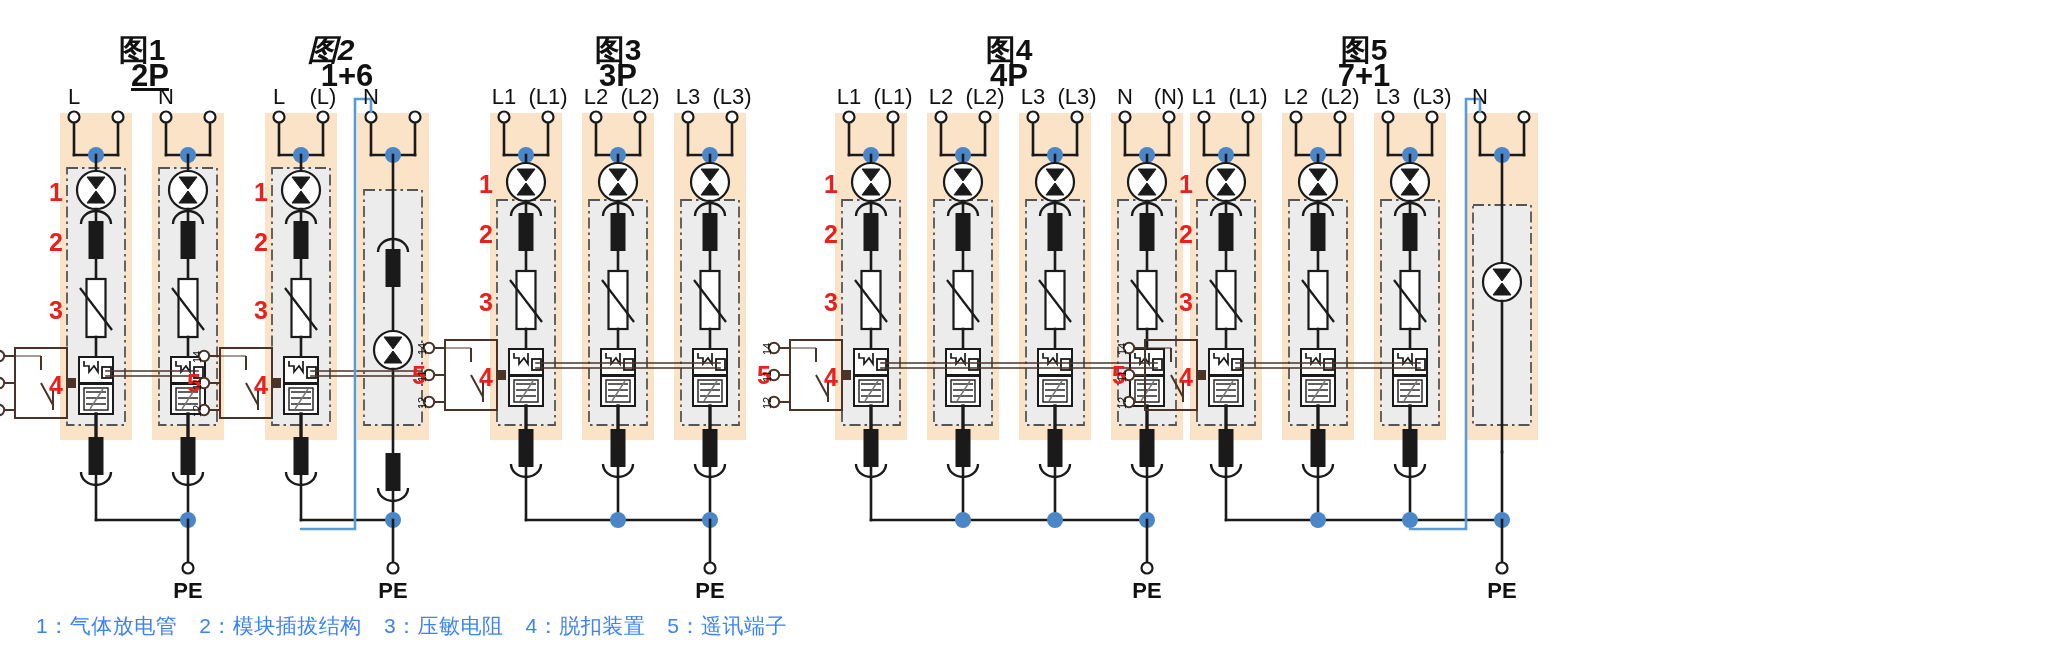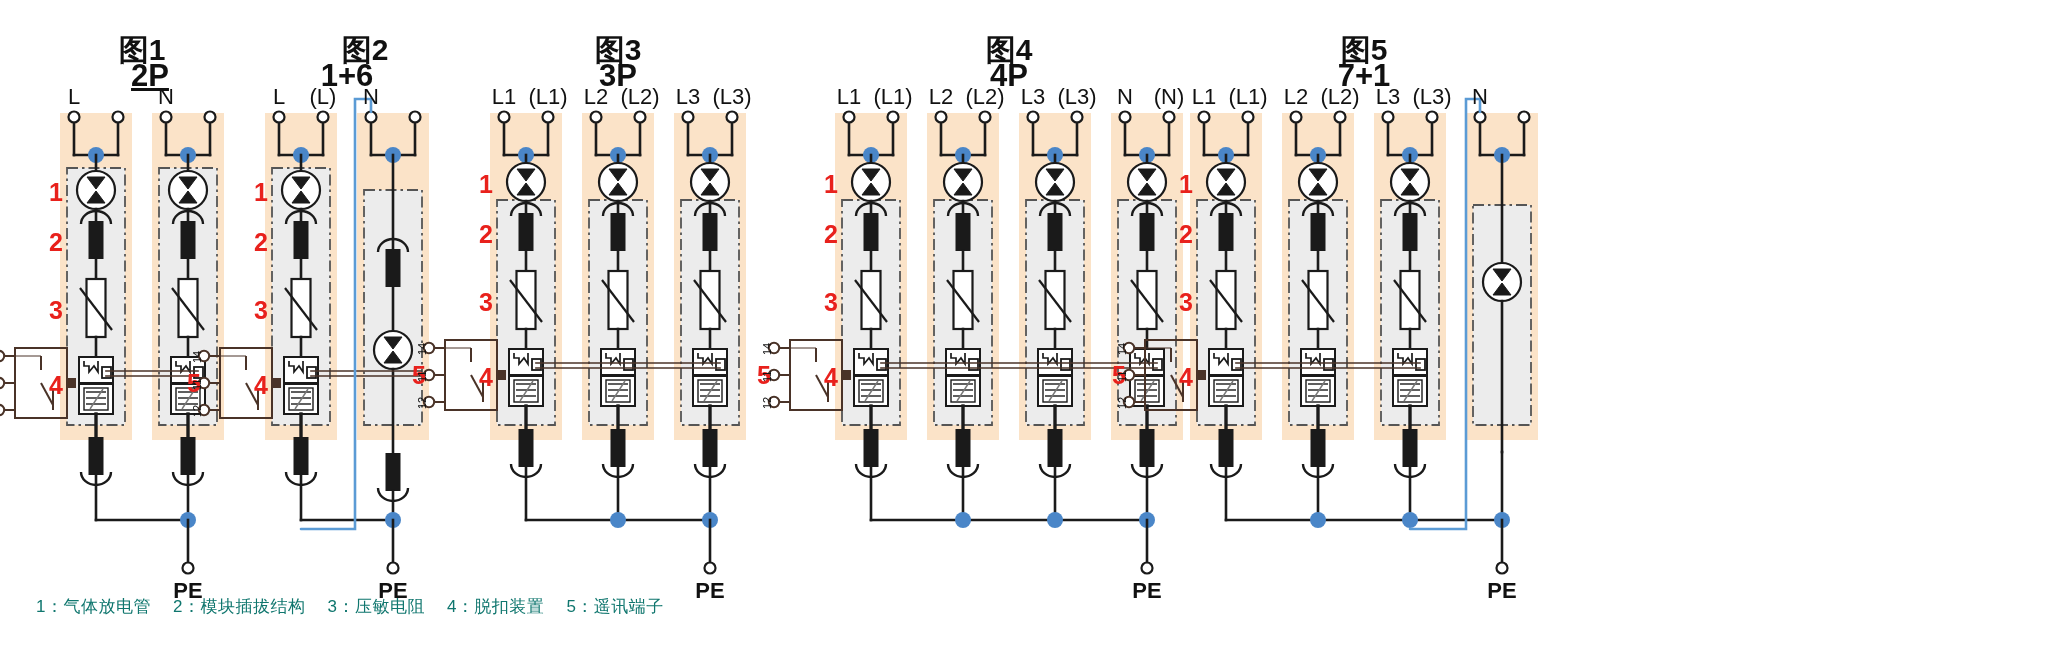--- a/index.html
+++ b/index.html
@@ -28,21 +28,21 @@
   }
   .num-label{
     position:absolute;font-size:25px;color:#e8211c;font-weight:bold;
     text-align:center;white-space:nowrap;
   }
   .tiny-label{
     position:absolute;font-size:11px;color:#111;white-space:nowrap;
     transform:rotate(-90deg);transform-origin:center center;
   }
   .legend{
-    position:absolute;left:36px;top:595px;font-size:17px;color:#0f766e;
+    position:absolute;left:36px;top:612px;font-size:21px;color:#3b82f6;
     white-space:nowrap;letter-spacing:0.5px;
   }
   .legend span{margin-right:22px;}
 </style>
 </head>
 <body>
 
 <svg id="canvas" viewBox="0 0 2048 660" xmlns="http://www.w3.org/2000/svg">
     <rect x="60" y="113" width="72" height="327" fill="#fbe3c8"></rect>
     <circle cx="74" cy="117" r="5.5" fill="#fff" stroke="#1a1a1a" stroke-width="2.2"></circle>
@@ -759,21 +759,21 @@
     <div class="fig-title" style="left: 82px; top: 30px; width: 120px;">图1</div>
     <div class="fig-sub" style="left: 90px; top: 58px; width: 120px; text-decoration: underline;">2P</div>
     <div class="term-label" style="left: 34px; top: 84px; width: 80px;">L</div>
     <div class="term-label" style="left: 126px; top: 84px; width: 80px;">N</div>
     <div class="num-label" style="left: -23px; top: 369px; width: 24px;">5</div>
     <div class="pe-label" style="left: 148px; top: 578px; width: 80px;">PE</div>
     <div class="num-label" style="left: 44px; top: 178px; width: 24px;">1</div>
     <div class="num-label" style="left: 44px; top: 228px; width: 24px;">2</div>
     <div class="num-label" style="left: 44px; top: 296px; width: 24px;">3</div>
     <div class="num-label" style="left: 44px; top: 371px; width: 24px;">4</div>
-    <div class="fig-title" style="left: 305px; top: 30px; width: 120px;">图2</div>
+    <div class="fig-title" style="left: 271px; top: 30px; width: 120px; font-style: italic;">图2</div>
     <div class="fig-sub" style="left: 287px; top: 58px; width: 120px;">1+6</div>
     <div class="term-label" style="left: 239px; top: 84px; width: 80px;">L</div>
     <div class="term-label" style="left: 283px; top: 84px; width: 80px;">(L)</div>
     <div class="term-label" style="left: 331px; top: 84px; width: 80px;">N</div>
     <div class="num-label" style="left: 182px; top: 369px; width: 24px;">5</div>
     <div class="tiny-label" style="left: 188px; top: 348px; width: 18px;">14</div>
     <div class="tiny-label" style="left: 188px; top: 375px; width: 18px;">11</div>
     <div class="tiny-label" style="left: 188px; top: 402px; width: 18px;">12</div>
     <div class="pe-label" style="left: 353px; top: 578px; width: 80px;">PE</div>
     <div class="num-label" style="left: 249px; top: 178px; width: 24px;">1</div>

